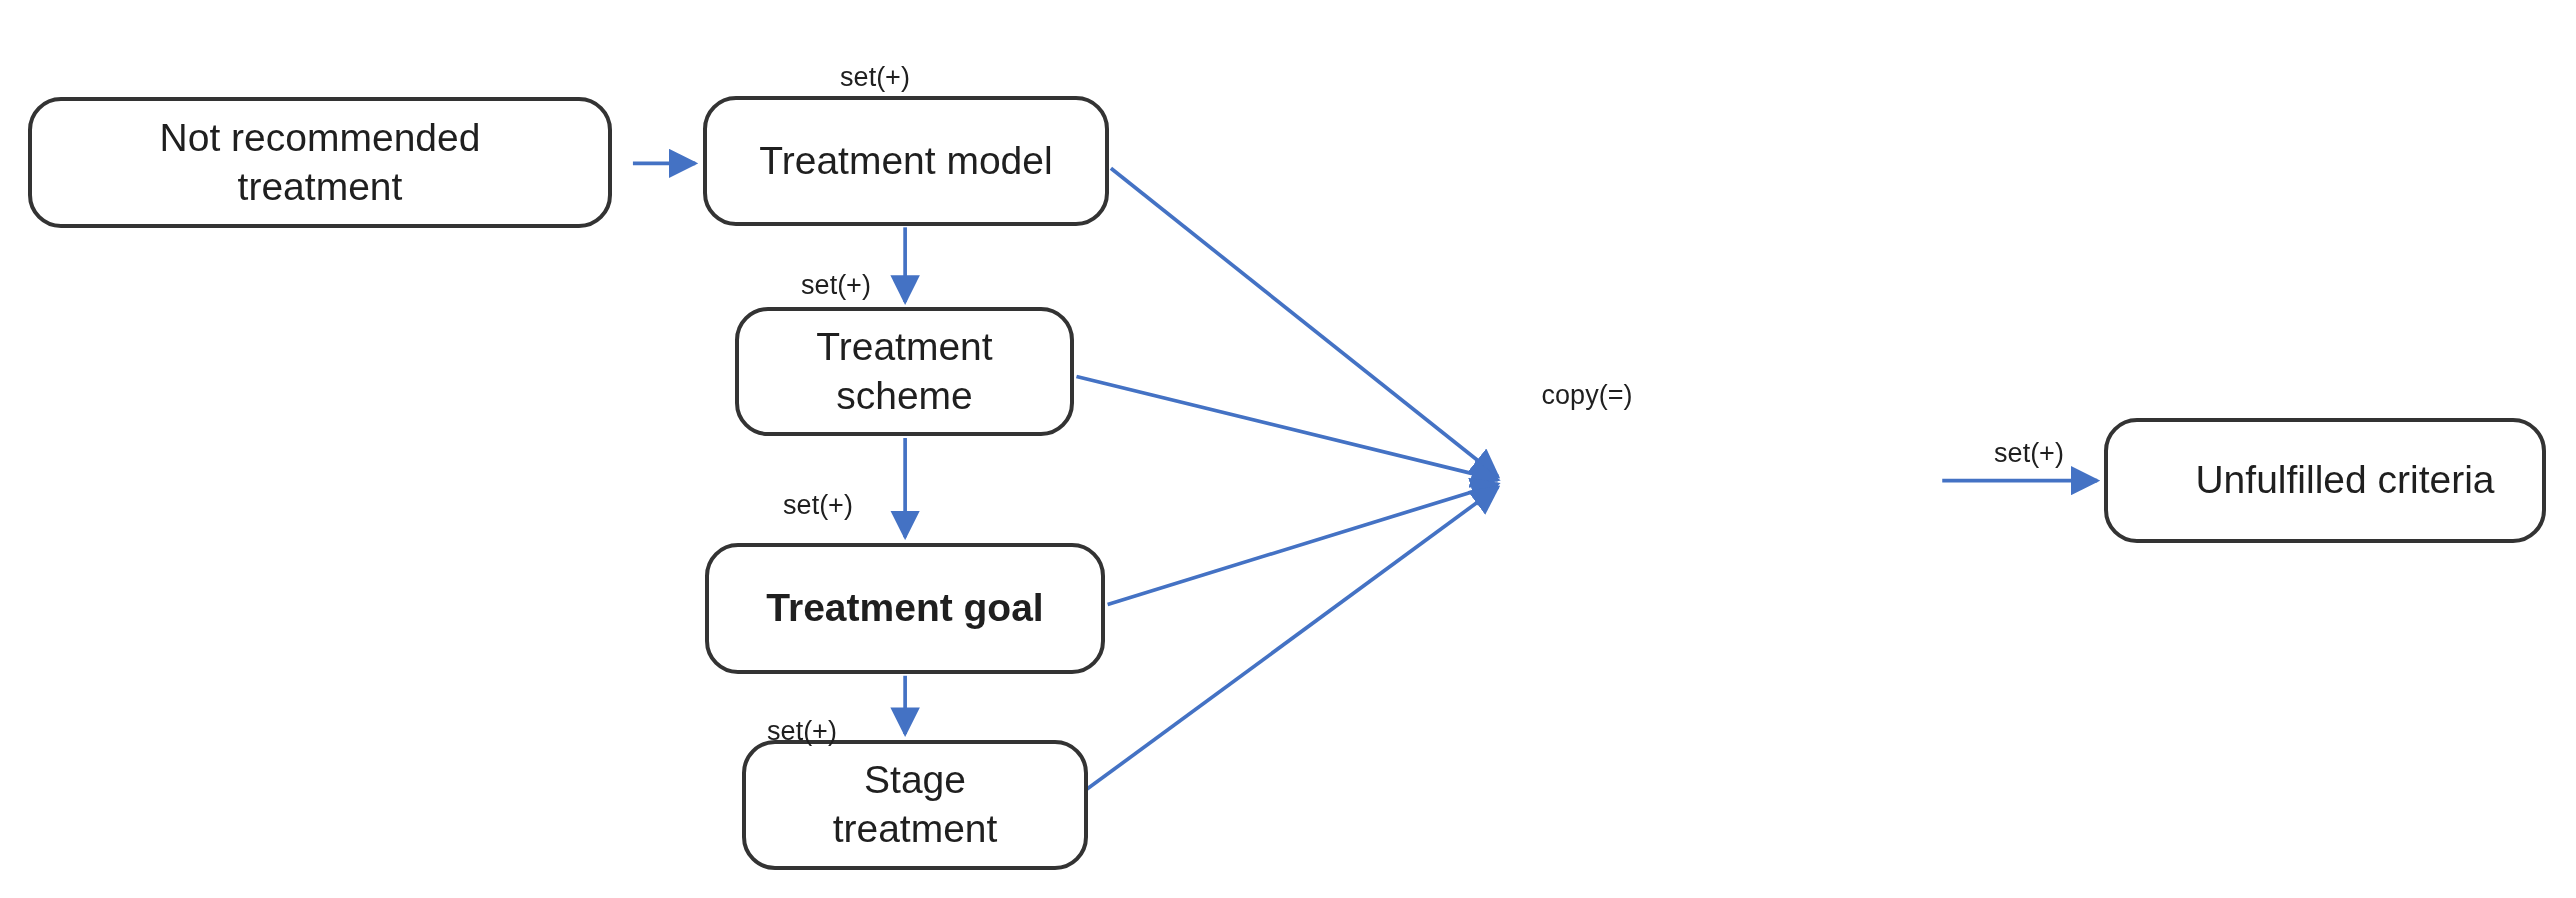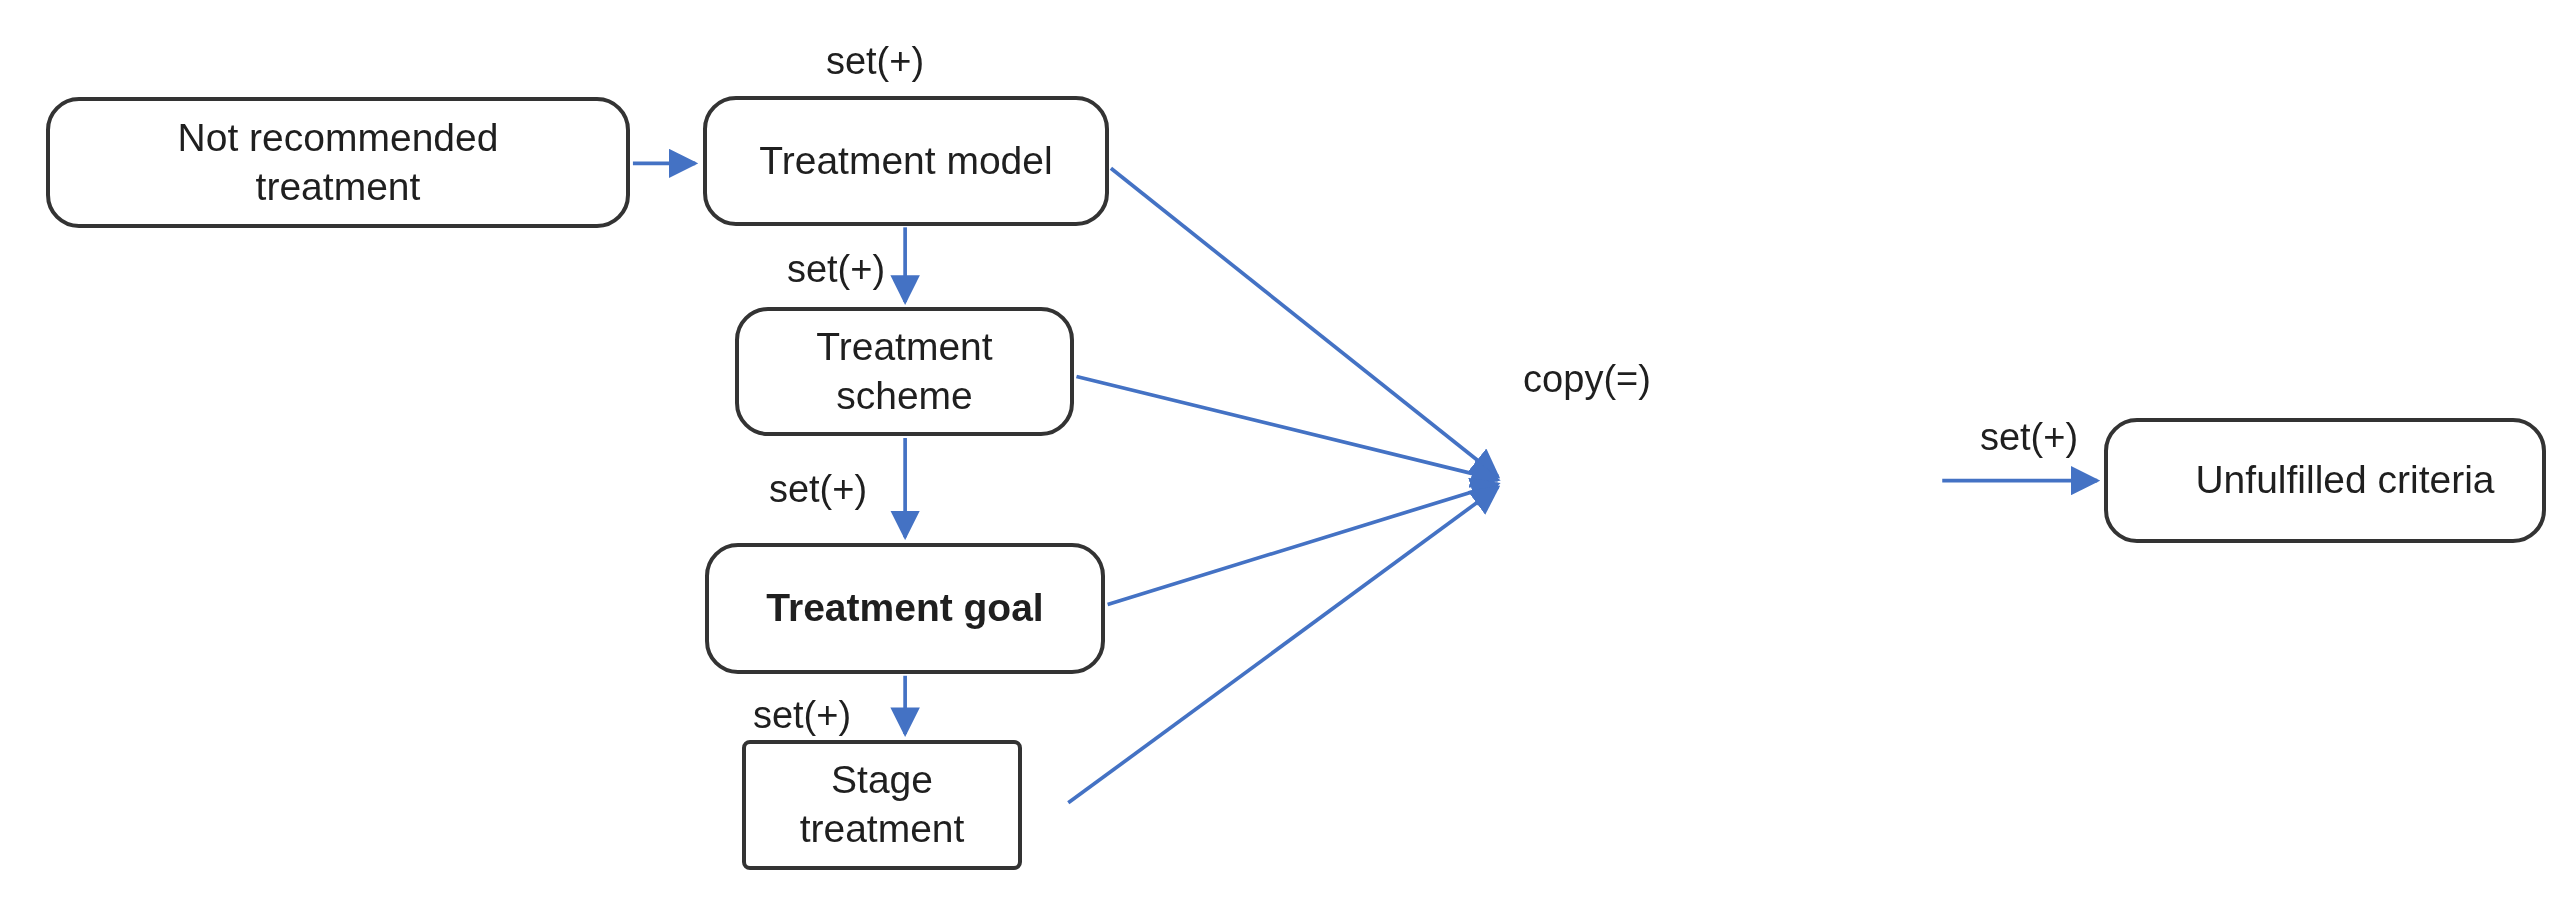--- a/index.html
+++ b/index.html
@@ -35,23 +35,24 @@
   }
   .node-label {
     white-space: pre-line;
     font-size: 39px;
     line-height: 1.25;
     color: #1f1f1f;
   }
   .edge-label {
     position: absolute;
     transform: translate(-50%, -50%);
-    font-size: 38px;
+    font-size: 27px;
     color: #1f1f1f;
     white-space: nowrap;
+    margin-top: 16px;
   }
 </style>
 </head>
 <body>
 
 <div class="canvas">
 
   <svg class="edges" viewBox="0 0 3142 1096">
     <defs>
       <marker id="ah" viewBox="0 0 10 10" refX="9" refY="5" markerWidth="8" markerHeight="8" orient="auto" markerUnits="strokeWidth">
@@ -71,39 +72,39 @@
 
     <line x1="1313" y1="459" x2="1827" y2="585" stroke="#4472C4" stroke-width="4.5" marker-end="url(#ah)"></line>
 
     <line x1="1351" y1="737" x2="1827" y2="590" stroke="#4472C4" stroke-width="4.5" marker-end="url(#ah)"></line>
 
     <line x1="1303" y1="979" x2="1827" y2="594" stroke="#4472C4" stroke-width="4.5" marker-end="url(#ah)"></line>
 
     <line x1="2369" y1="586" x2="2558" y2="586" stroke="#4472C4" stroke-width="4.5" marker-end="url(#ah)"></line>
   </svg>
 
-  <div class="node" style="left:46px;top:97px;width:584px;height:131px;">
+  <div class="node" style="left:28px;top:97px;width:584px;height:131px;">
     <span class="node-label">Not recommended
 treatment</span>
   </div>
 
   <div class="node" style="left:703px;top:96px;width:406px;height:130px;">
     <span class="node-label">Treatment model</span>
   </div>
 
   <div class="node" style="left:735px;top:307px;width:339px;height:129px;">
     <span class="node-label">Treatment
 scheme</span>
   </div>
 
   <div class="node" style="left:705px;top:543px;width:400px;height:131px;font-weight:bold;">
     <span class="node-label">Treatment goal</span>
   </div>
 
-  <div class="node" style="left:742px;top:740px;width:280px;height:130px;border-radius:8px;">
+  <div class="node" style="left:742px;top:740px;width:346px;height:130px;">
     <span class="node-label">Stage
 treatment</span>
   </div>
 
 
   <div class="node" style="left:2104px;top:418px;width:442px;height:125px;padding-left:40px;">
     <span class="node-label">Unfulfilled criteria</span>
   </div>
 
   <div class="edge-label" style="left:875px;top:61px;">set(+)</div>

